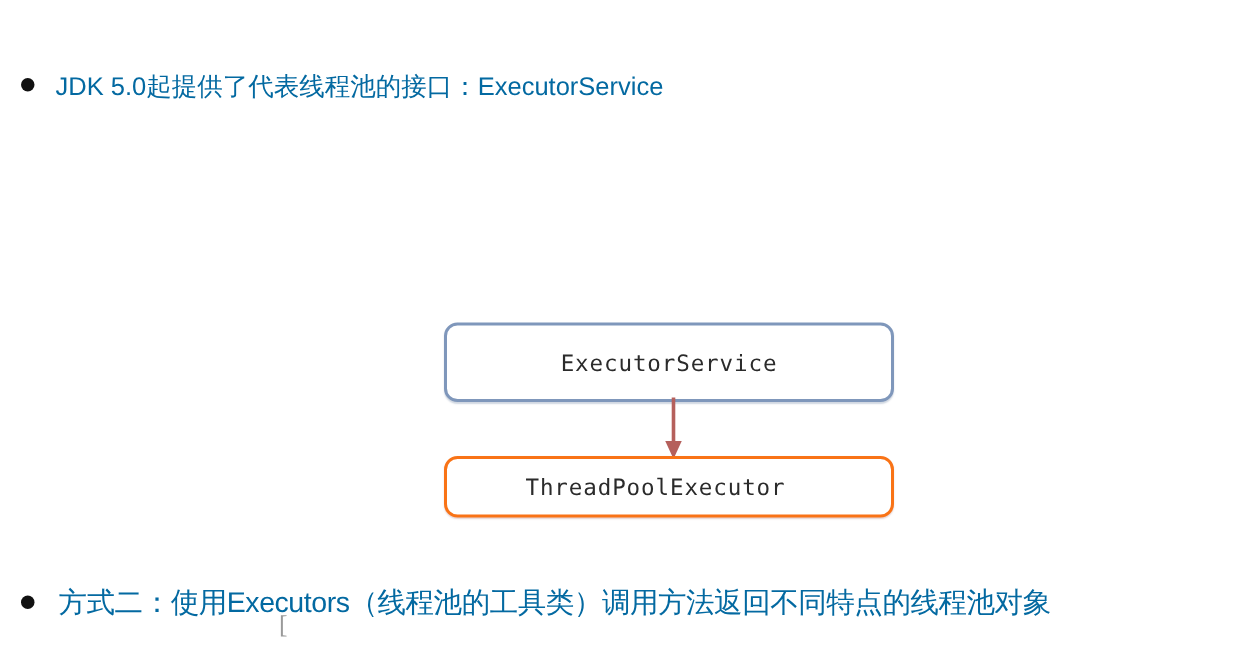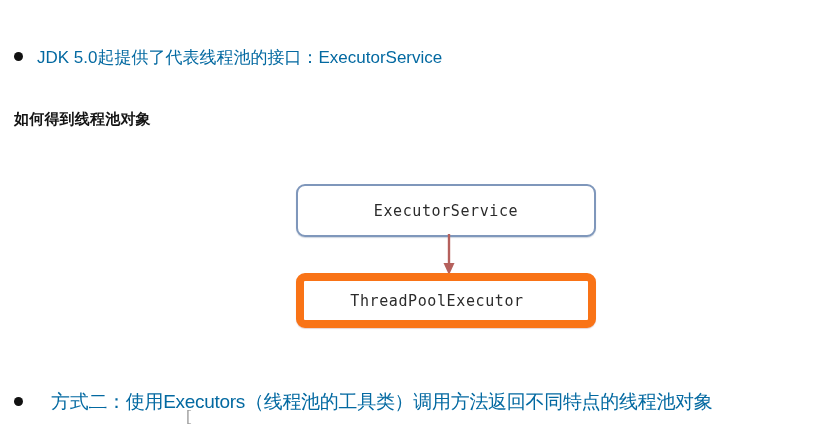--- a/index.html
+++ b/index.html
@@ -66,32 +66,32 @@
     letter-spacing: 0px;
   }
 
   #bullet-way-one { top: 152px; }
   #bullet-way-one .bullet-text {
     margin-left: 16px;
     font-size: 19px;
     letter-spacing: -0.2px;
   }
 
-  #bullet-way-two { top: 389px; gap: 12px; }
+  #bullet-way-two { top: 389px; }
   #bullet-way-two .bullet-text {
     margin-left: 16px;
     font-size: 19px;
     letter-spacing: -0.3px;
   }
 
   
   .diagram {
     position: absolute;
     left: 294px;
-    top: 182px;
+    top: 213px;
     width: 310px;
     height: 155px;
   }
 
   .node {
     position: absolute;
     left: 2px;
     width: 300px;
     box-sizing: border-box;
     background: #ffffff;
@@ -110,22 +110,22 @@
 
   #node-executorservice {
     top: 2px;
     height: 53px;
     border: 2px solid #7f97bb;
     box-shadow: 0 1px 1px rgba(120,140,170,0.35);
   }
 
   #node-threadpoolexecutor {
     top: 91px;
-    height: 55px;
-    border: 8px solid #f97316;
+    height: 41px;
+    border: 2px solid #f97316;
     box-shadow: 0 1px 1px rgba(170,110,105,0.30);
   }
   #node-threadpoolexecutor .node-label {
     position: relative;
     left: -9px;
   }
 
   .arrow {
     position: absolute;
     left: 0;
@@ -150,21 +150,20 @@
 <body>
 
 <div class="slide">
 
 
   <div class="bullet-row" id="bullet-jdk">
     <span class="bullet-dot"></span>
     <span class="bullet-text">JDK 5.0起提供了代表线程池的接口：ExecutorService</span>
   </div>
 
-  <div class="heading" id="heading-2">如何得到线程池对象</div>
 
 
   <div class="diagram">
 
     <div class="node" id="node-executorservice">
       <span class="node-label">ExecutorService</span>
     </div>
 
     <svg class="arrow" viewBox="0 0 310 42" xmlns="http://www.w3.org/2000/svg">
       <line x1="155" y1="0" x2="155" y2="33" stroke="#b5605c" stroke-width="2.4"></line>

